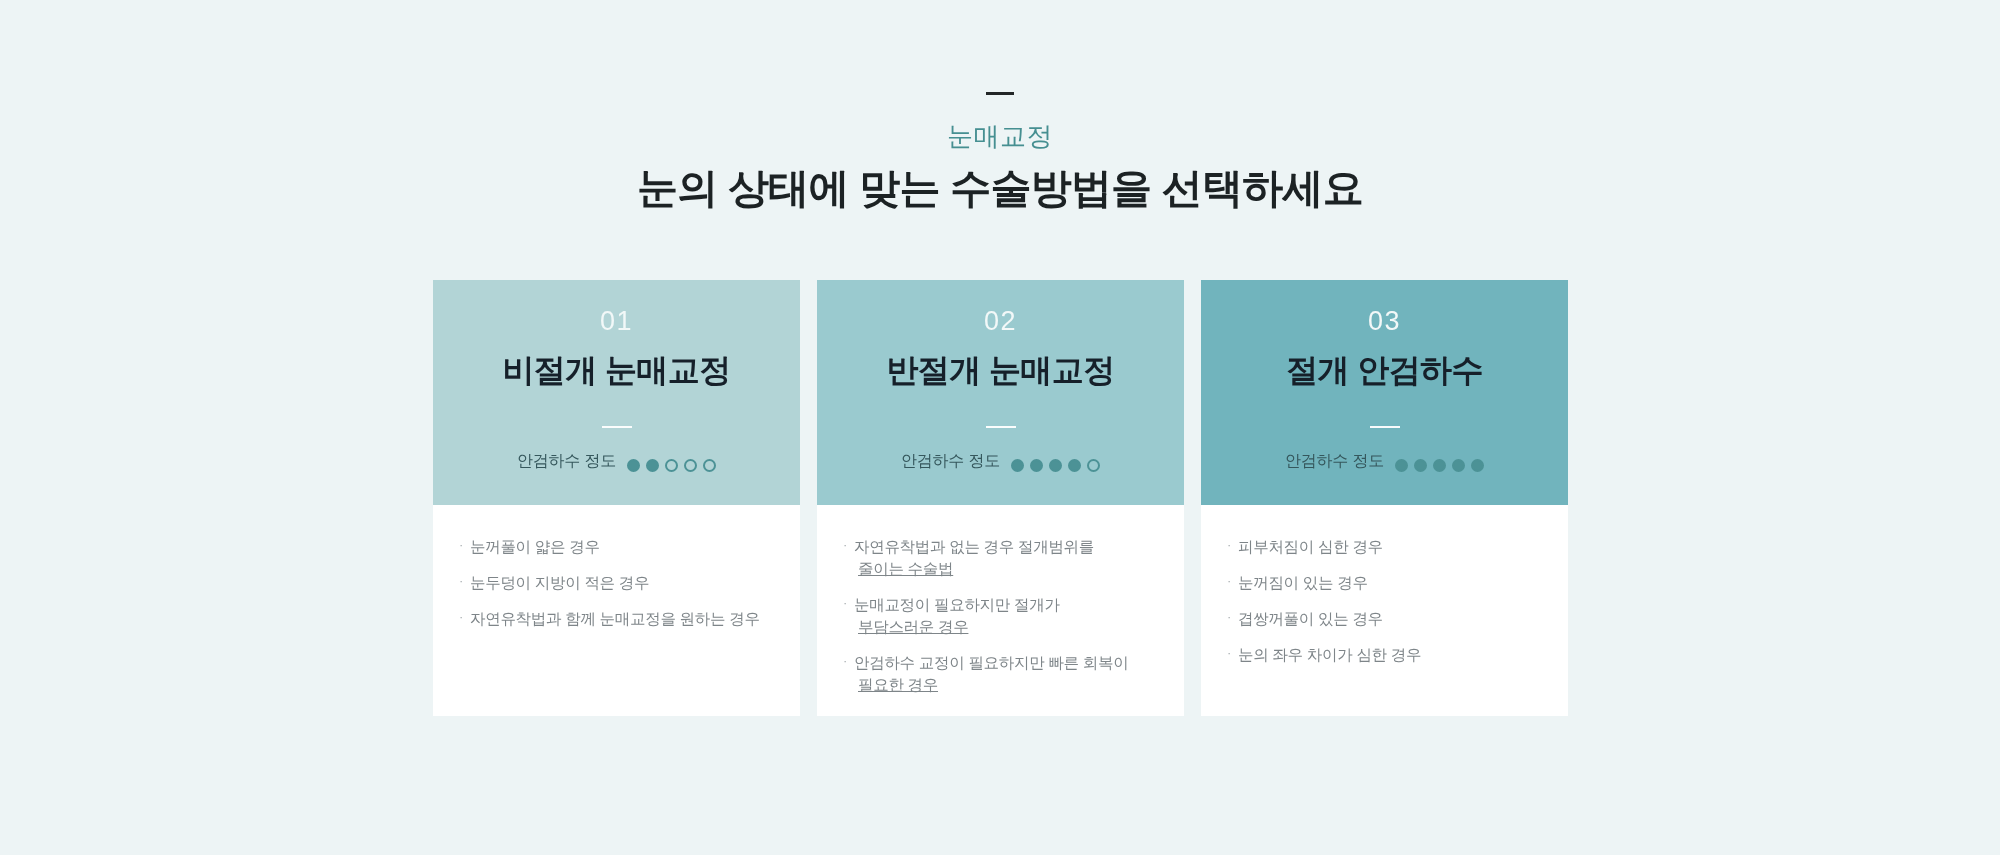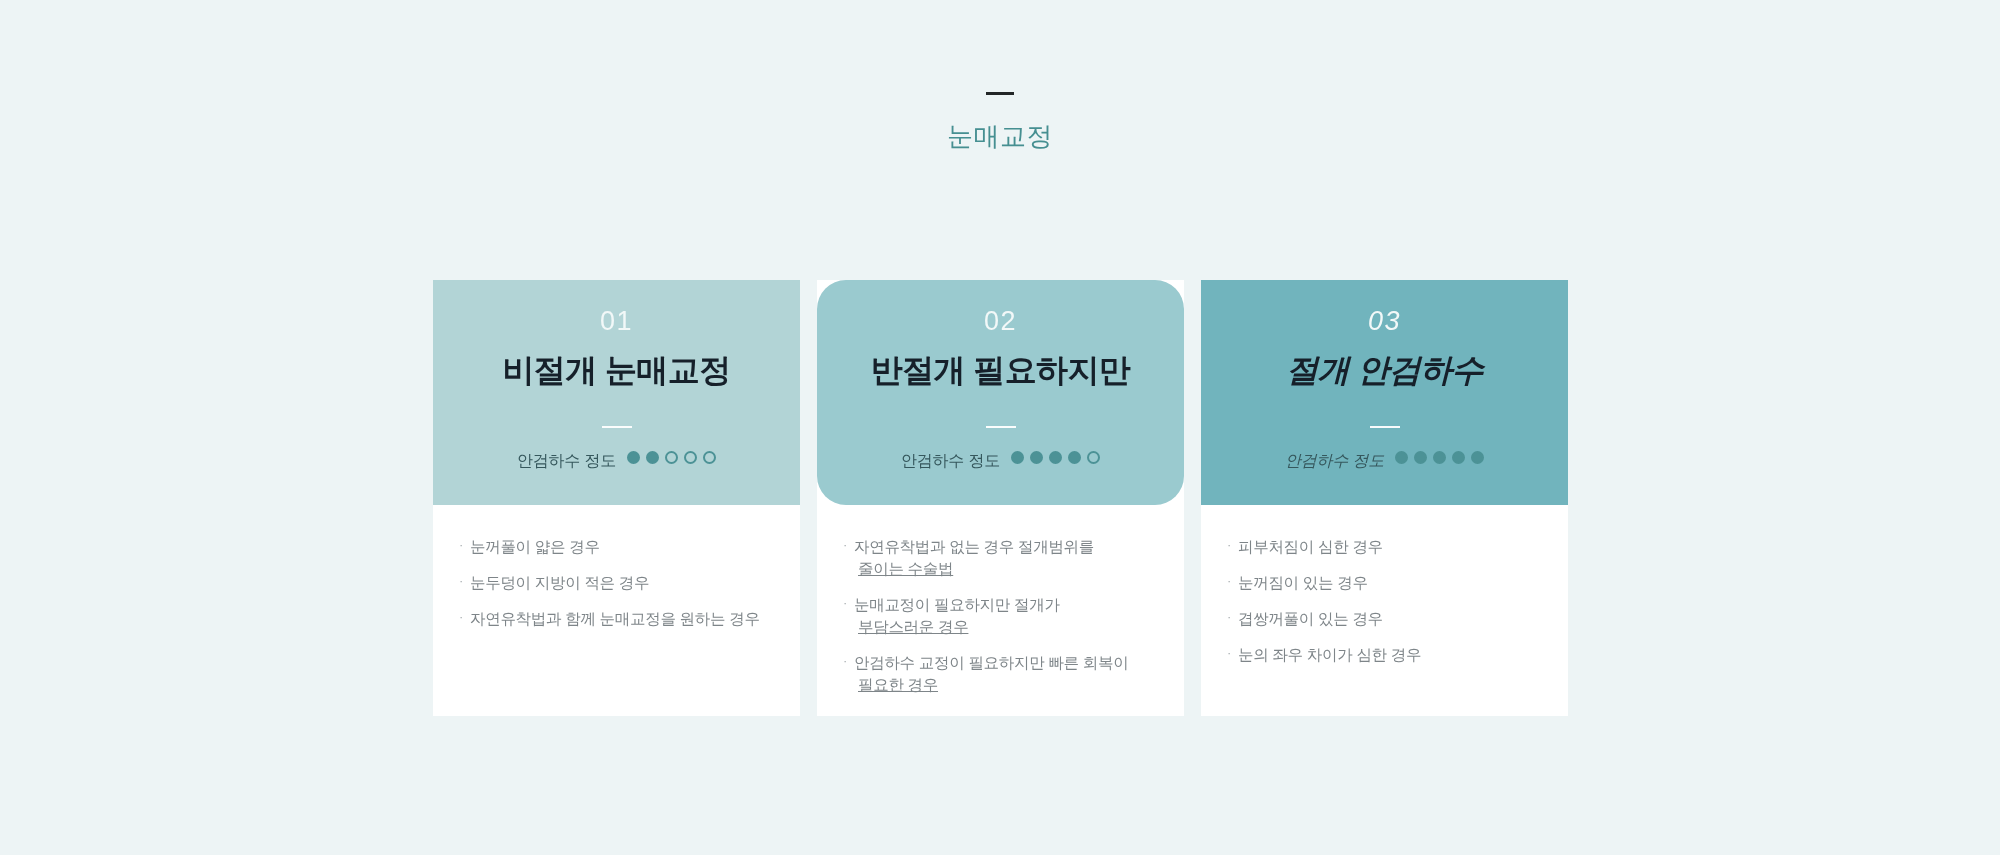--- a/index.html
+++ b/index.html
@@ -77,22 +77,22 @@
   .card-head {
     height: 225px;
     padding-top: 27px;
     text-align: center;
     display: flex;
     flex-direction: column;
     align-items: center;
   }
 
   .card-1 .card-head { background: #b2d4d6; }
-  .card-2 .card-head { background: #9acacf; border-radius: 29px; }
-  .card-3 .card-head { background: #71b4bd; font-style: italic; }
+  .card-2 .card-head { background: #9acacf; }
+  .card-3 .card-head { background: #71b4bd; }
 
   .card-num {
     font-size: 27px;
     font-weight: 400;
     color: #f2f8f8;
     letter-spacing: 1.5px;
     line-height: 1.1;
   }
 
   .card-title {
@@ -108,21 +108,21 @@
     width: 30px;
     height: 2px;
     background: #ffffff;
     margin-top: 37px;
     opacity: 0.95;
   }
 
   .severity {
     margin-top: 23px;
     display: flex;
-    align-items: flex-start;
+    align-items: flex-end;
     justify-content: center;
     gap: 11px;
   }
 
   .severity-label {
     font-size: 16px;
     font-weight: 400;
     color: #35575c;
     letter-spacing: -0.2px;
     white-space: nowrap;
@@ -179,20 +179,21 @@
   .bullet-text .line2 { display: block; padding-left: 4px; text-decoration: underline; }
 </style>
 </head>
 <body>
 
 <div id="page">
 
   <div class="header">
     <div class="top-dash"></div>
     <div class="eyebrow">눈매교정</div>
+    <h1 class="headline">눈의 상태에 맞는 수술방법을 선택하세요</h1>
   </div>
 
   <div class="cards">
 
     <div class="card card-1">
       <div class="card-head">
         <div class="card-num">01</div>
         <div class="card-title">비절개 눈매교정</div>
         <div class="card-divider"></div>
         <div class="severity">
@@ -220,21 +221,21 @@
             <span class="bullet-dot">·</span>
             <span class="bullet-text">자연유착법과 함께 눈매교정을 원하는 경우</span>
           </li>
         </ul>
       </div>
     </div>
 
     <div class="card card-2">
       <div class="card-head">
         <div class="card-num">02</div>
-        <div class="card-title">반절개 필요하지만</div>
+        <div class="card-title">반절개 눈매교정</div>
         <div class="card-divider"></div>
         <div class="severity">
           <span class="severity-label">안검하수 정도</span>
           <span class="dots">
             <span class="dot filled"></span>
             <span class="dot filled"></span>
             <span class="dot filled"></span>
             <span class="dot filled"></span>
             <span class="dot"></span>
           </span>

